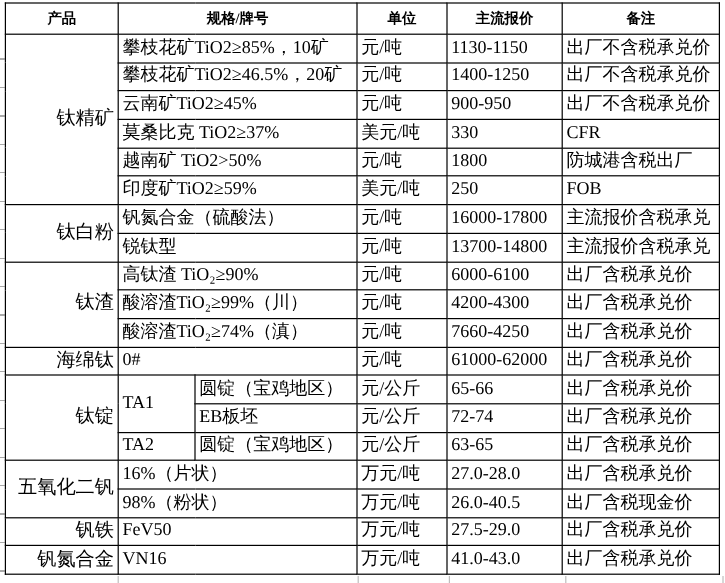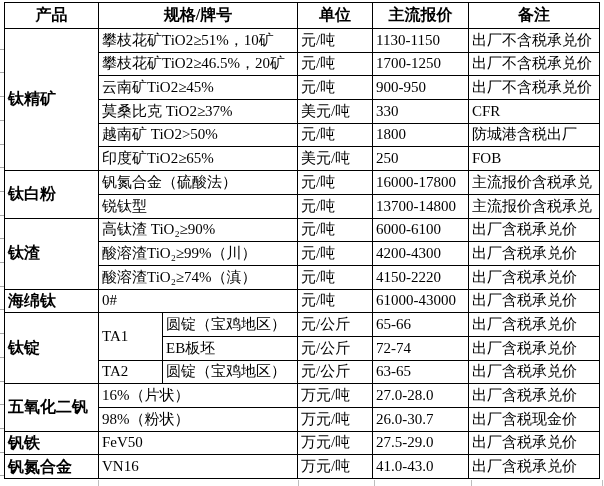--- a/index.html
+++ b/index.html
@@ -30,25 +30,25 @@
     overflow: hidden;
     vertical-align: middle;
     text-align: left;
     font-weight: normal;
   }
   .price-table thead tr { height: 26px; }
   .price-table tbody tr { height: 23.7px; }
   .price-table thead th {
     font-weight: bold;
     text-align: center;
-    font-size: 16px;
+    font-size: 12px;
   }
   .price-table td.product {
-    font-weight: bold;
-    text-align: left;
+    font-weight: normal;
+    text-align: right;
     font-size: 16px;
   }
   
   .left-ticks {
     position: absolute;
     left: 0; top: 26px;
     width: 4px; height: 454px;
     background: repeating-linear-gradient(
       to bottom,
       transparent 0px, transparent 22.7px,
@@ -88,29 +88,29 @@
         <th>产品</th>
         <th colspan="2">规格/牌号</th>
         <th>单位</th>
         <th>主流报价</th>
         <th>备注</th>
       </tr>
     </thead>
     <tbody>
       <tr>
         <td class="product" rowspan="6">钛精矿</td>
-        <td colspan="2">攀枝花矿TiO2≥51%，10矿</td>
+        <td colspan="2">攀枝花矿TiO2≥85%，10矿</td>
         <td>元/吨</td>
         <td>1130-1150</td>
         <td>出厂不含税承兑价</td>
       </tr>
       <tr>
         <td colspan="2">攀枝花矿TiO2≥46.5%，20矿</td>
         <td>元/吨</td>
-        <td>1700-1250</td>
+        <td>1400-1250</td>
         <td>出厂不含税承兑价</td>
       </tr>
       <tr>
         <td colspan="2">云南矿TiO2≥45%</td>
         <td>元/吨</td>
         <td>900-950</td>
         <td>出厂不含税承兑价</td>
       </tr>
       <tr>
         <td colspan="2">莫桑比克 TiO2≥37%</td>
@@ -118,21 +118,21 @@
         <td>330</td>
         <td>CFR</td>
       </tr>
       <tr>
         <td colspan="2">越南矿 TiO2&gt;50%</td>
         <td>元/吨</td>
         <td>1800</td>
         <td>防城港含税出厂</td>
       </tr>
       <tr>
-        <td colspan="2">印度矿TiO2≥65%</td>
+        <td colspan="2">印度矿TiO2≥59%</td>
         <td>美元/吨</td>
         <td>250</td>
         <td>FOB</td>
       </tr>
       <tr>
         <td class="product" rowspan="2">钛白粉</td>
         <td colspan="2">钒氮合金（硫酸法）</td>
         <td>元/吨</td>
         <td>16000-17800</td>
         <td>主流报价含税承兑</td>
@@ -152,28 +152,28 @@
       </tr>
       <tr>
         <td colspan="2">酸溶渣TiO₂≥99%（川）</td>
         <td>元/吨</td>
         <td>4200-4300</td>
         <td>出厂含税承兑价</td>
       </tr>
       <tr>
         <td colspan="2">酸溶渣TiO₂≥74%（滇）</td>
         <td>元/吨</td>
-        <td>4150-2220</td>
+        <td>7660-4250</td>
         <td>出厂含税承兑价</td>
       </tr>
       <tr>
         <td class="product">海绵钛</td>
         <td colspan="2">0#</td>
         <td>元/吨</td>
-        <td>61000-43000</td>
+        <td>61000-62000</td>
         <td>出厂含税承兑价</td>
       </tr>
       <tr>
         <td class="product" rowspan="3">钛锭</td>
         <td rowspan="2">TA1</td>
         <td>圆锭（宝鸡地区）</td>
         <td>元/公斤</td>
         <td>65-66</td>
         <td>出厂含税承兑价</td>
       </tr>
@@ -193,21 +193,21 @@
       <tr>
         <td class="product" rowspan="2">五氧化二钒</td>
         <td colspan="2">16%（片状）</td>
         <td>万元/吨</td>
         <td>27.0-28.0</td>
         <td>出厂含税承兑价</td>
       </tr>
       <tr>
         <td colspan="2">98%（粉状）</td>
         <td>万元/吨</td>
-        <td>26.0-30.7</td>
+        <td>26.0-40.5</td>
         <td>出厂含税现金价</td>
       </tr>
       <tr>
         <td class="product">钒铁</td>
         <td colspan="2">FeV50</td>
         <td>万元/吨</td>
         <td>27.5-29.0</td>
         <td>出厂含税承兑价</td>
       </tr>
       <tr>

